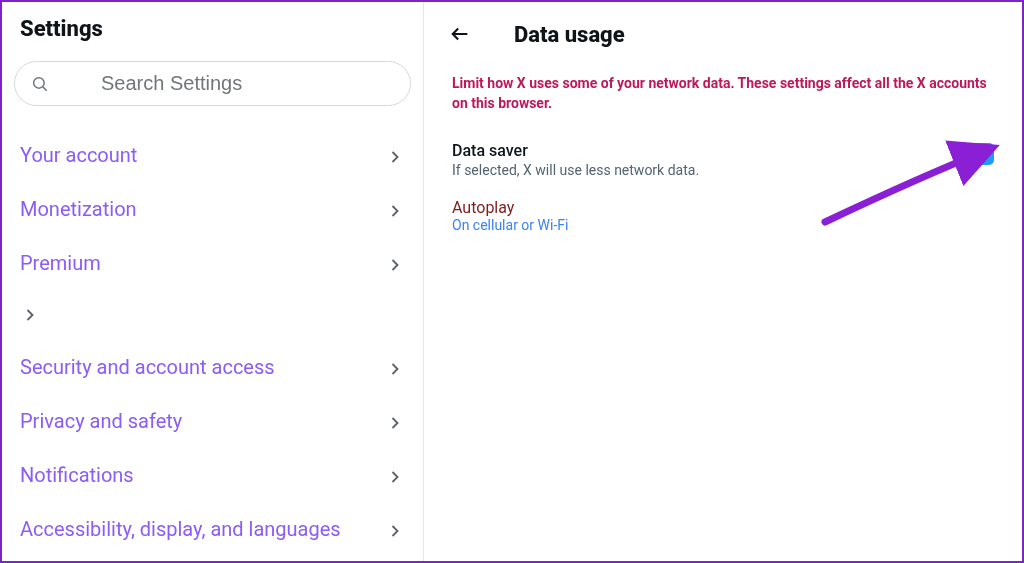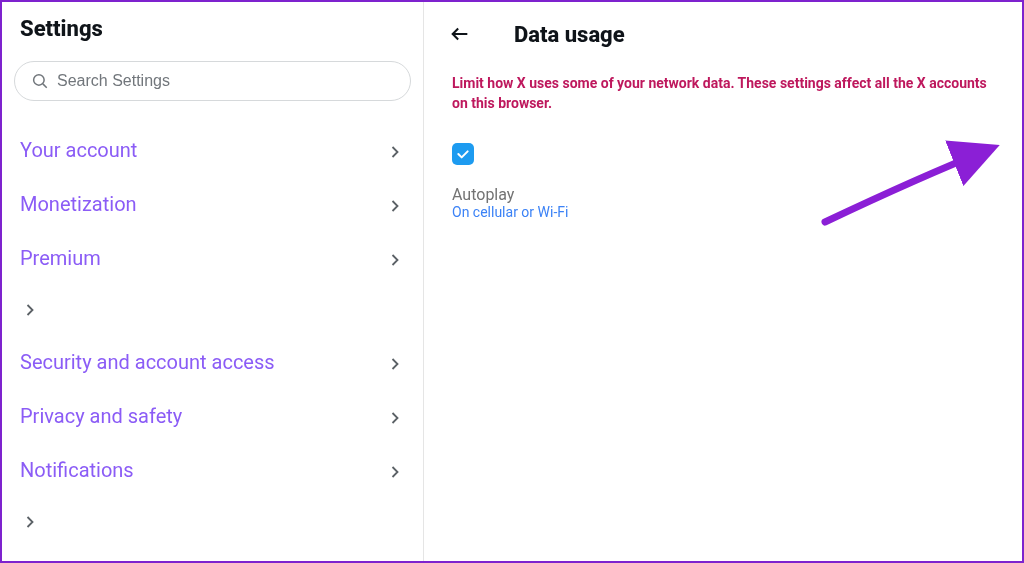--- a/index.html
+++ b/index.html
@@ -30,24 +30,25 @@
       align-items: center;
       border: 1px solid #d6d9db;
       border-radius: 999px;
       padding: 10px 16px;
       gap: 8px;
     }
     .search-icon { width: 18px; height: 18px; color: #71767b; flex-shrink: 0; }
     .search-input {
       border: none;
       outline: none;
-      font-size: 16px;
+      font-size: 20px;
       color: #0f1419;
       width: 100%;
       background: transparent;
+      margin-left: 44px;
     }
     .search-input::placeholder { color: #71767b; }
     .menu-list { padding-top: 8px; }
     .menu-item {
       display: flex;
       align-items: flex-end;
       justify-content: space-between;
       padding: 15px 18px;
       cursor: pointer;
       color: #8b5cf6;
@@ -90,21 +91,21 @@
     .setting-sub { font-size: 14px; color: #536471; }
     .checkbox {
       width: 22px; height: 22px; border-radius: 5px;
       background: #1d9bf0;
       display: flex; align-items: center; justify-content: center;
       flex-shrink: 0; cursor: pointer;
       margin-top: 2px;
     }
     .checkbox svg { width: 16px; height: 16px; color: #fff; }
     .autoplay-row { padding: 6px 28px; }
-    .autoplay-title { font-size: 16px; color: #737373; }
+    .autoplay-title { font-size: 16px; color: #7f1d1d; }
     .autoplay-sub { font-size: 14px; color: #3b82f6; }
     .annotation-arrow {
       position: absolute;
       left: 818px;
       top: 135px;
       pointer-events: none;
       z-index: 10;
     }
   </style>
 </head>
@@ -158,40 +159,45 @@
             <polyline points="9 6 15 12 9 18"></polyline>
           </svg>
       </div>
       <div class="menu-item">
         <span>Notifications</span>
         <svg class="chevron" viewBox="0 0 24 24" fill="none" stroke="currentColor" stroke-width="2.2">
             <polyline points="9 6 15 12 9 18"></polyline>
           </svg>
       </div>
       <div class="menu-item">
+        <span>Accessibility, display, and languages</span>
         <svg class="chevron" viewBox="0 0 24 24" fill="none" stroke="currentColor" stroke-width="2.2">
             <polyline points="9 6 15 12 9 18"></polyline>
           </svg>
       </div>
     </nav>
   </aside>
 
   <main class="main">
     <div class="main-header">
       <div class="back-btn">
         <svg width="22" height="22" viewBox="0 0 24 24" fill="none" stroke="currentColor" stroke-width="2.2">
             <line x1="20" y1="12" x2="4" y2="12"></line>
             <polyline points="10 6 4 12 10 18"></polyline>
           </svg>
       </div>
       <h2 class="main-title">Data usage</h2>
     </div>
     <p class="main-desc">Limit how X uses some of your network data. These settings affect all the X accounts on this browser.</p>
 
     <div class="setting-row">
+      <div class="setting-text">
+        <div class="setting-title">Data saver</div>
+        <div class="setting-sub">If selected, X will use less network data.</div>
+      </div>
       <div class="checkbox">
         <svg viewBox="0 0 24 24" fill="none" stroke="currentColor" stroke-width="3" stroke-linecap="round" stroke-linejoin="round">
             <polyline points="5 12 10 17 19 8"></polyline>
           </svg>
       </div>
     </div>
 
     <div class="autoplay-row">
       <div class="autoplay-title">Autoplay</div>
       <div class="autoplay-sub">On cellular or Wi-Fi</div>

